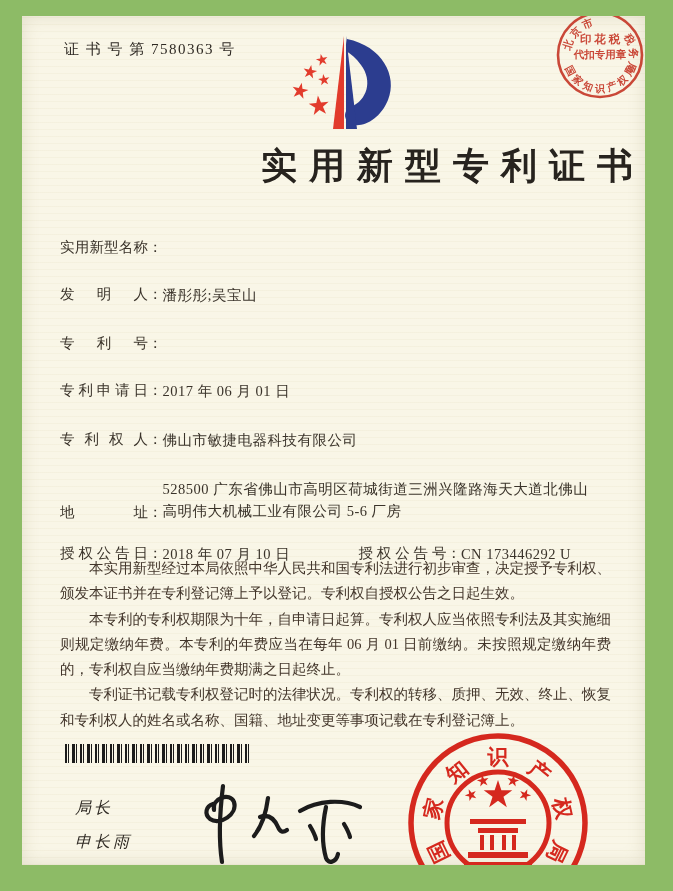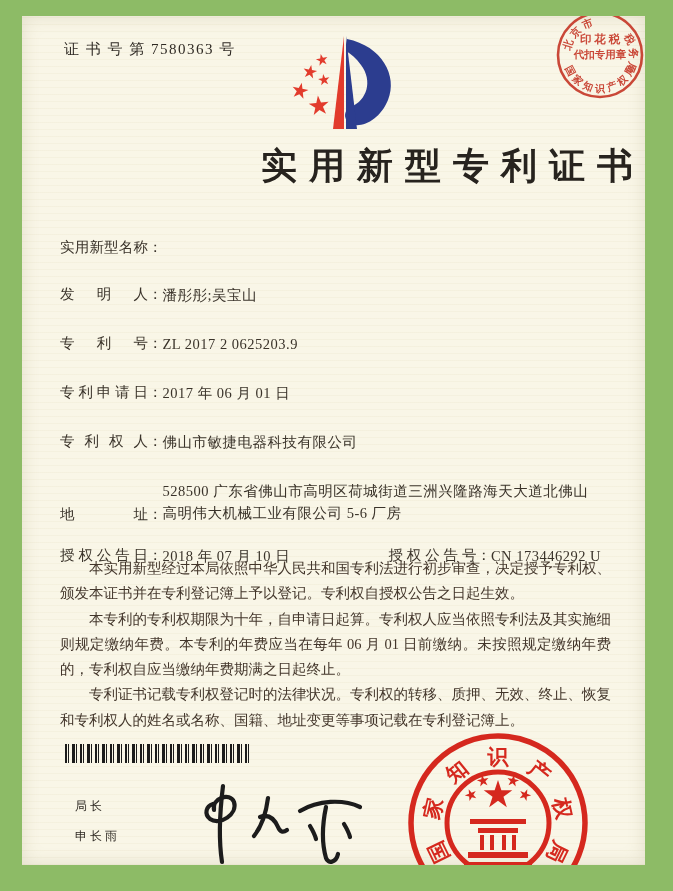--- a/index.html
+++ b/index.html
@@ -13,28 +13,28 @@
   .title{position:absolute;top:126px;left:0;width:100%;margin:0;text-align:right;
          font-size:36px;font-weight:bold;letter-spacing:12px;text-indent:12px;color:#27231e;}
   .fields{position:absolute;top:222px;left:38px;right:44px;font-size:14.5px;color:#3a332a;}
   .frow{display:flex;align-items:flex-start;line-height:19px;margin-bottom:28px;}
   .flabel{display:inline-block;width:88px;text-align:justify;text-align-last:justify;flex:0 0 88px;}
   .colon{flex:0 0 auto;}
   .fvalue{flex:1 1 auto;letter-spacing:.5px;line-height:22px;margin-top:-1px;}
   .frow.addr{margin-bottom:22px;align-items:flex-end;}
   .grantrow{display:flex;line-height:19px;}
   .ggroup{display:flex;}
-  .ggroup.right{margin-left:auto;}
+  .ggroup.right{margin-left:auto;margin-right:30px;}
   .paras{position:absolute;top:540px;left:38px;right:34px;font-size:14.5px;line-height:25.3px;
          color:#43362b;text-align:justify;}
   .paras p{margin:0;text-indent:2em;}
   .barcode{position:absolute;left:43px;top:728px;width:186px;height:19px;
     background:repeating-linear-gradient(90deg,#1b1b1b 0 2px,transparent 2px 3px,#1b1b1b 3px 4px,
       transparent 4px 7px,#1b1b1b 7px 10px,transparent 10px 11px,#1b1b1b 11px 12px,transparent 12px 15px);}
-  .director{position:absolute;left:53px;top:782px;font-size:12px;letter-spacing:3px;color:#2f2a24;}
+  .director{position:absolute;left:53px;top:782px;font-size:16px;letter-spacing:3px;color:#2f2a24;font-style:italic;}
   .director div{margin-bottom:13px;}
   .signature{position:absolute;left:140px;top:764px;width:210px;height:92px;}
   .big-seal{position:absolute;left:376px;top:707px;width:200px;height:200px;}
   .tax-stamp{position:absolute;left:518px;top:-21px;width:120px;height:120px;opacity:.9;}
   .seal-font{font-family:"Liberation Serif","DejaVu Serif",serif;font-weight:bold;}
 </style>
 </head>
 <body>
 
 <div class="scene">
@@ -89,21 +89,20 @@
           <span class="colon">：</span>
       </div>
       <div class="frow">
         <span class="flabel">发明人</span>
           <span class="colon">：</span>
         <span class="fvalue">潘彤彤;吴宝山</span>
       </div>
       <div class="frow">
         <span class="flabel">专利号</span>
           <span class="colon">：</span>
-        <span class="fvalue">ZL 2017 2 0625203.9</span>
       </div>
       <div class="frow">
         <span class="flabel">专利申请日</span>
           <span class="colon">：</span>
         <span class="fvalue">2017 年 06 月 01 日</span>
       </div>
       <div class="frow">
         <span class="flabel">专利权人</span>
           <span class="colon">：</span>
         <span class="fvalue">佛山市敏捷电器科技有限公司</span>

